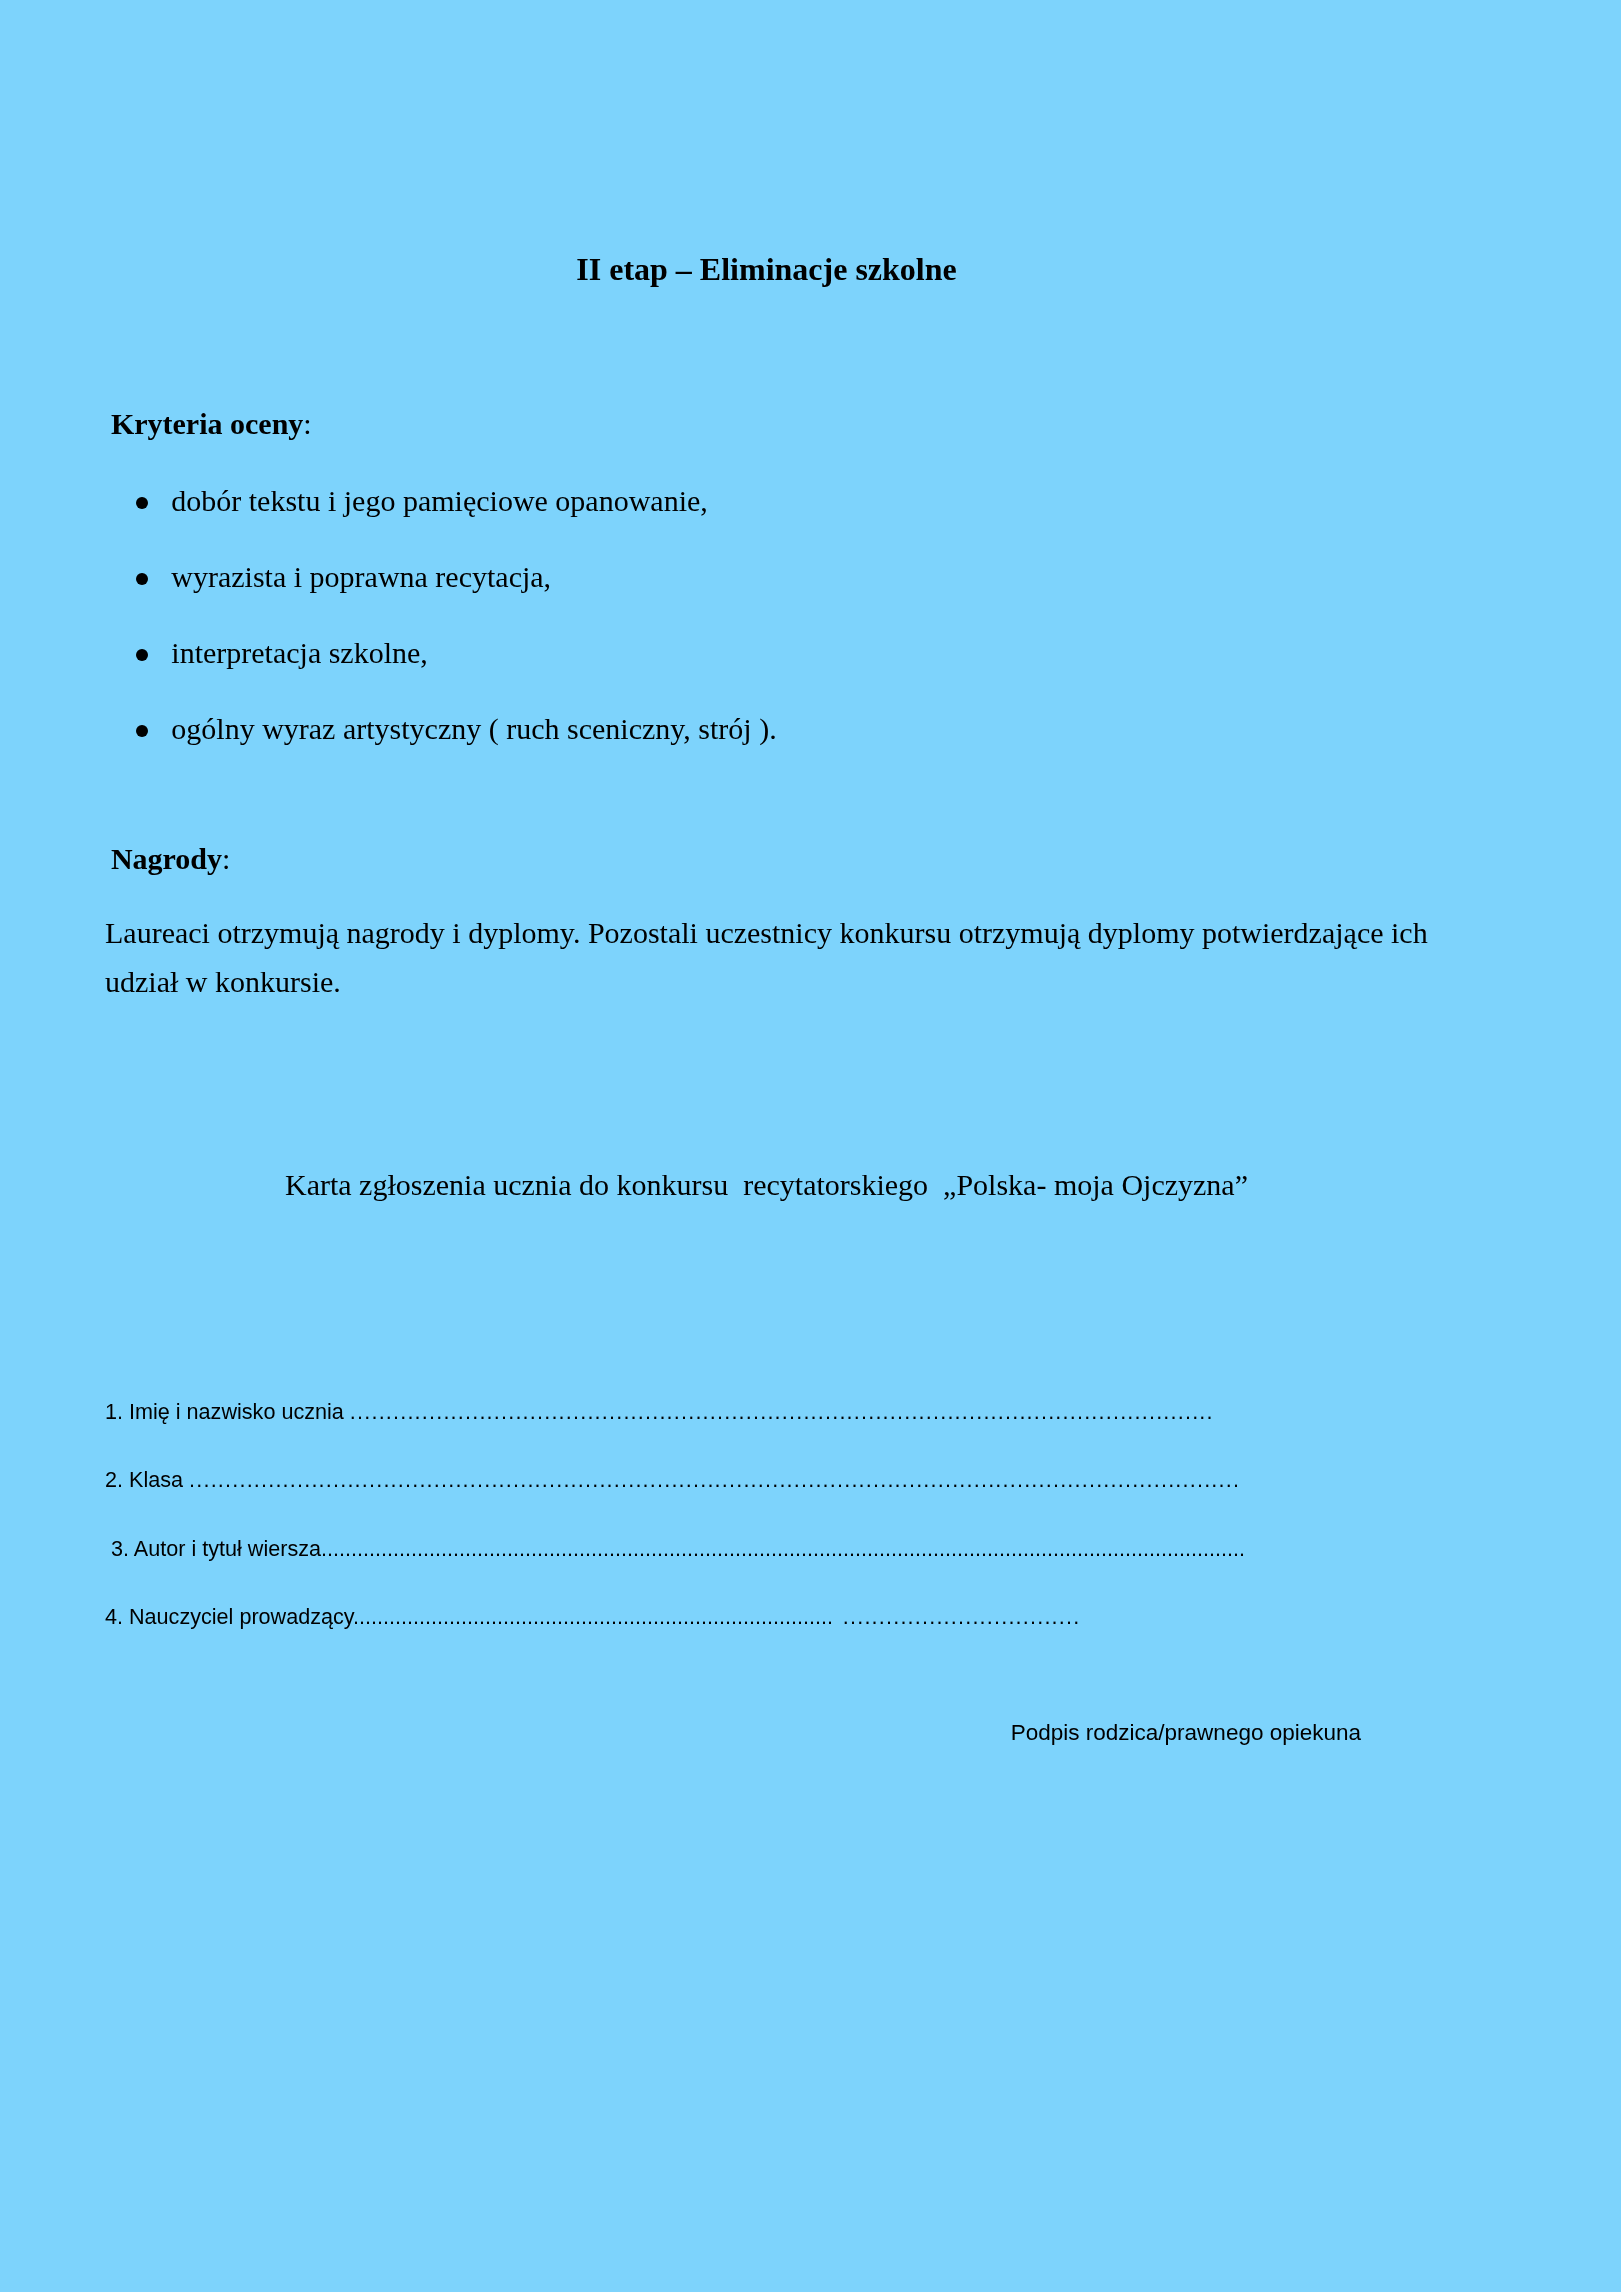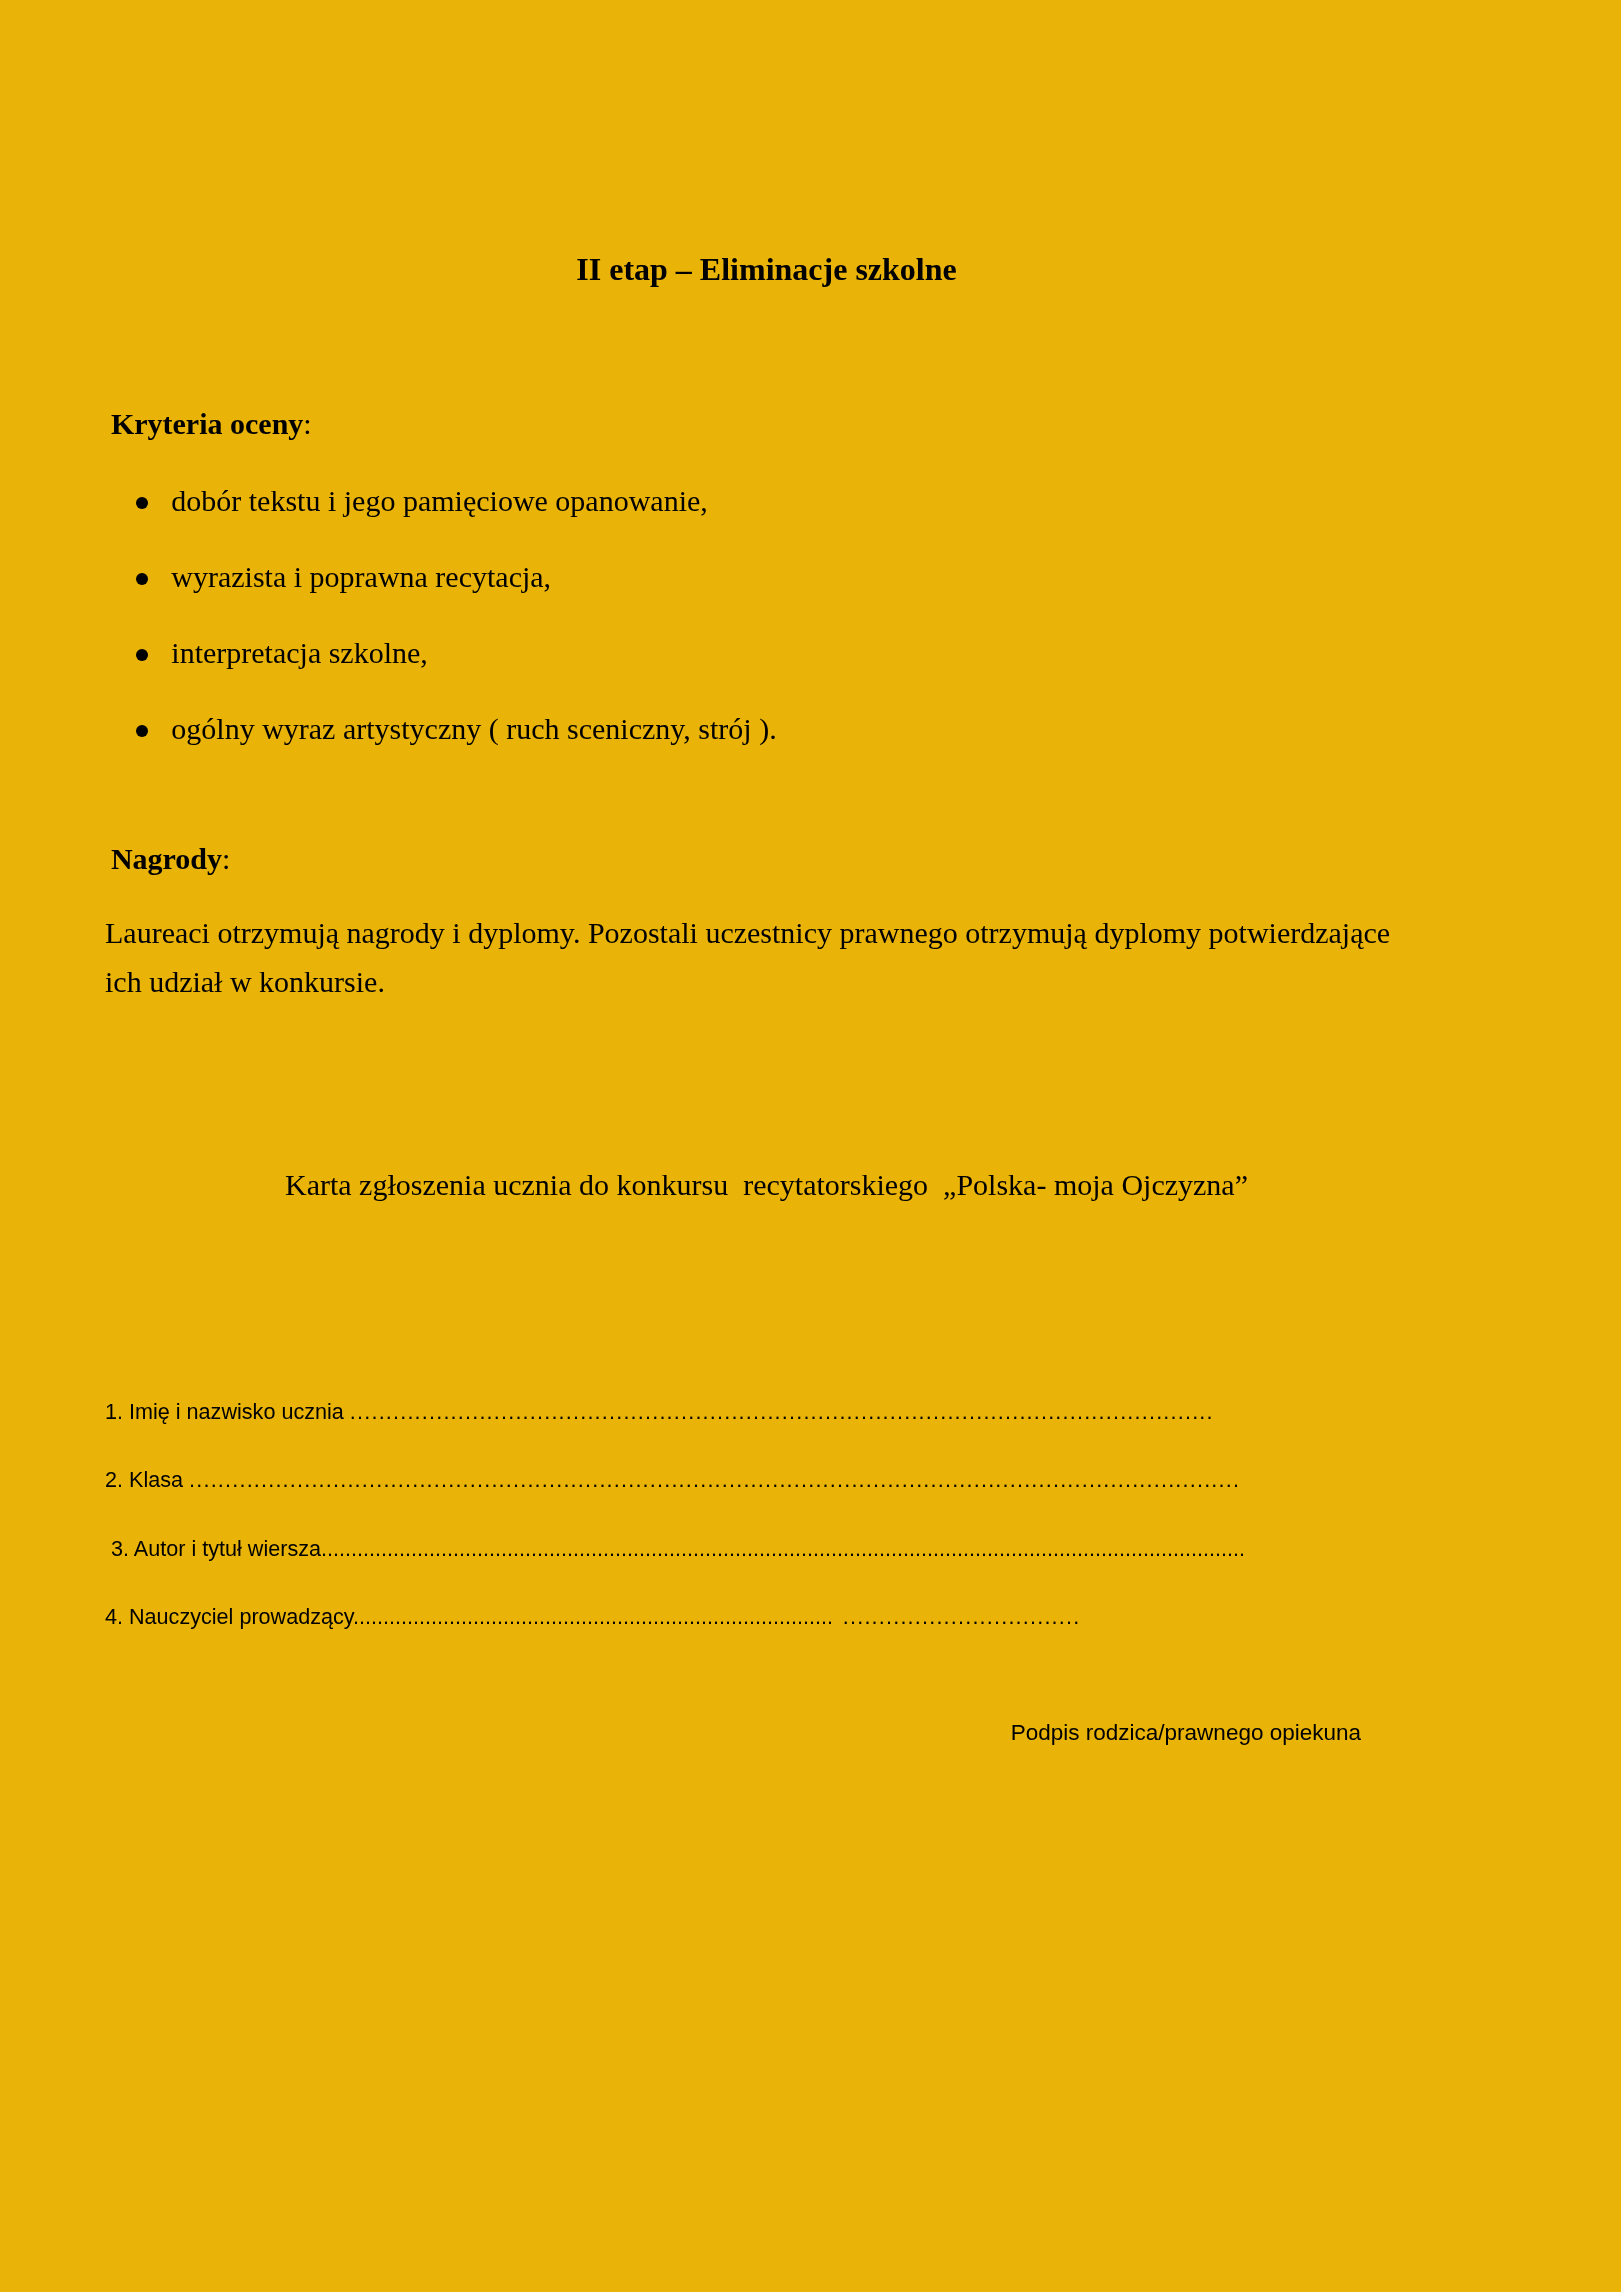--- a/index.html
+++ b/index.html
@@ -1,21 +1,21 @@
 <!DOCTYPE html>
 <html lang="pl"><head>
 <meta charset="utf-8">
 <style>
   html, body { margin: 0; padding: 0; background: #8a8a8a; }
   .page {
     position: relative;
     width: 1621px;
     height: 2293px;
     margin: 0 auto;
-    background: #eab308;
+    background: #7dd3fc;
     color: #000000;
     font-family: "Liberation Serif", "DejaVu Serif", serif;
     box-sizing: border-box;
     padding: 0 0 0 105px;
     overflow: hidden;
   }
   .content { width: 1323px; }
   .pre { white-space: pre-wrap; }
 
   .doc-title {
@@ -118,21 +118,21 @@
 
     <ul class="criteria-list">
       <li><span class="bullet"></span><span>dobór tekstu i jego pamięciowe opanowanie,</span></li>
       <li><span class="bullet"></span><span>wyrazista i poprawna recytacja,</span></li>
       <li><span class="bullet"></span><span>interpretacja szkolne,</span></li>
       <li><span class="bullet"></span><span>ogólny wyraz artystyczny ( ruch sceniczny, strój ).</span></li>
     </ul>
 
     <h2 class="section-heading heading-awards"><span class="hb">Nagrody</span><span>:</span></h2>
 
-    <p class="awards-body">Laureaci otrzymują nagrody i dyplomy. Pozostali uczestnicy prawnego otrzymują dyplomy potwierdzające ich udział w konkursie.</p>
+    <p class="awards-body">Laureaci otrzymują nagrody i dyplomy. Pozostali uczestnicy konkursu otrzymują dyplomy potwierdzające ich udział w konkursie.</p>
 
     <p class="app-title pre">Karta zgłoszenia ucznia do konkursu  recytatorskiego  „Polska- moja Ojczyzna”</p>
 
 
     <div class="form-block">
       <p class="form-row"><span>1. Imię i nazwisko ucznia </span><span class="dots-spaced">........................................................................................................................</span><span></span></p>
       <p class="form-row"><span>2. Klasa </span><span class="dots-spaced">..................................................................................................................................................</span><span></span></p>
       <p class="form-row"><span> 3. Autor i tytuł wiersza</span><span class="dots-dense">..........................................................................................................................................................</span><span></span></p>
       <p class="form-row"><span>4. Nauczyciel prowadzący</span><span class="dots-dense">................................................................................</span><span class="dots-spaced gap">.................................</span></p>
     </div>

